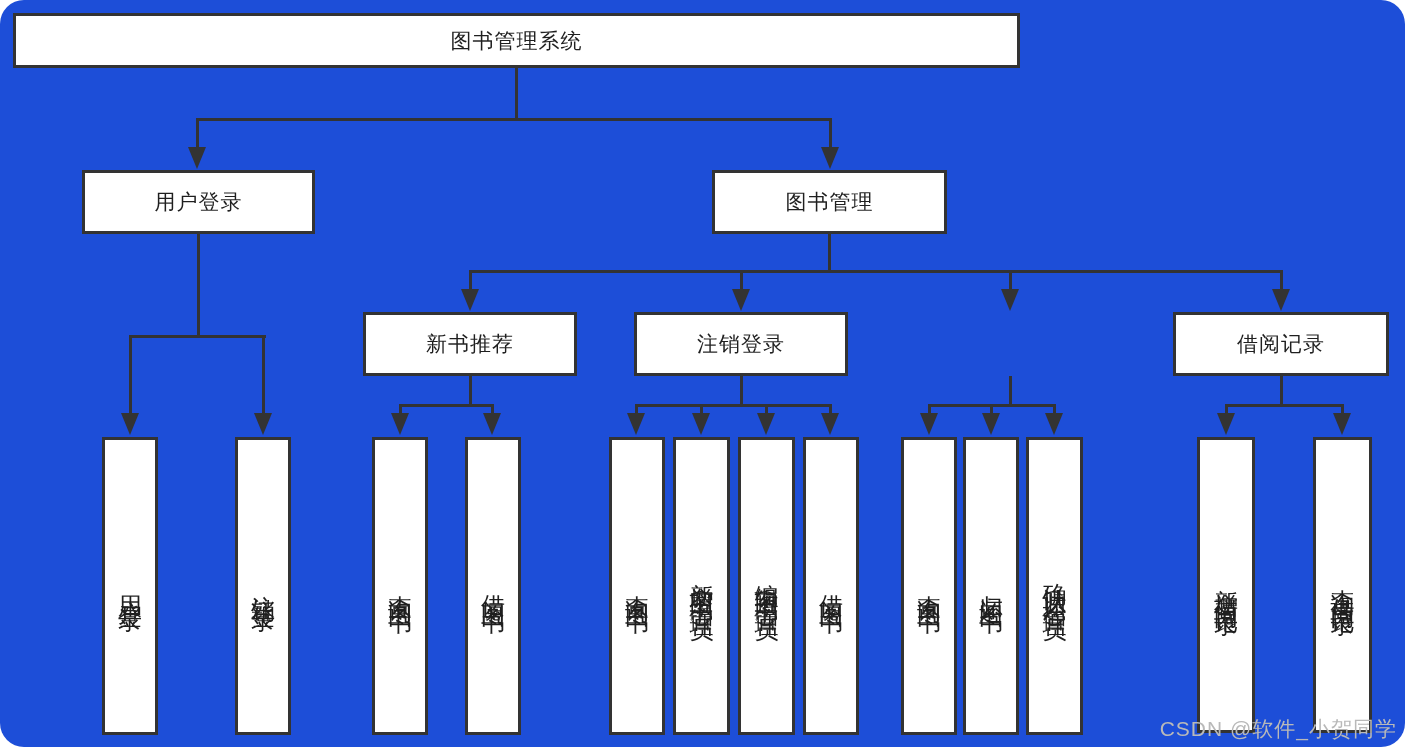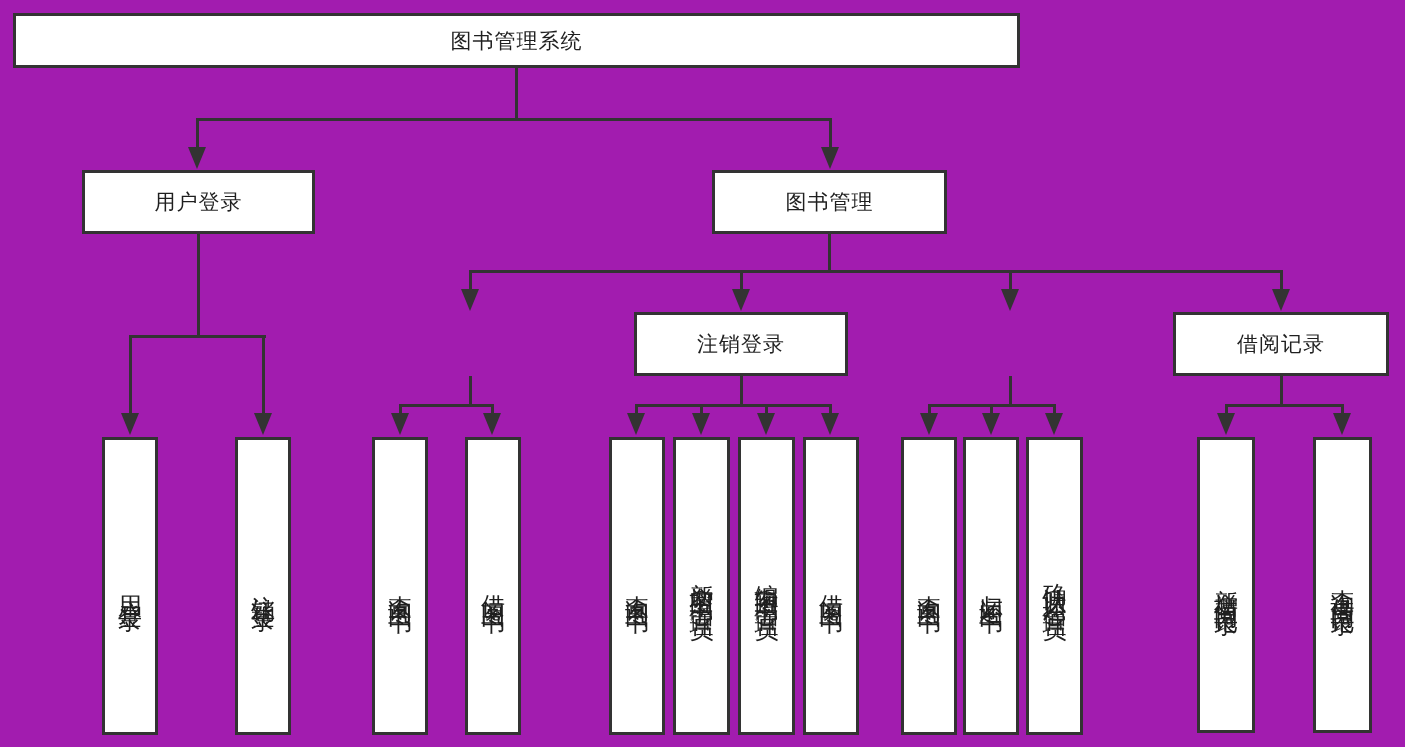--- a/index.html
+++ b/index.html
@@ -1,21 +1,22 @@
 <!DOCTYPE html>
 <html><head>
 <meta charset="utf-8">
 <style>
   html,body{margin:0;padding:0;background:#ffffff;}
   #stage{
     position:relative;
     width:1405px;height:747px;
-    background:#a21caf;
+    background:#1d4ed8;
     font-family:"Liberation Sans","DejaVu Sans",sans-serif;
     overflow:hidden;
+    border-radius:24px;
   }
   .box{
     position:absolute;
     box-sizing:border-box;
     border:3px solid #333333;
     background:#ffffff;
     display:flex;
     align-items:center;
     justify-content:center;
     color:#1f1f1f;
@@ -84,20 +85,23 @@
   <div class="hline" style="left:469px;top:270px;width:813px;"></div>
   <div class="vline" style="left:469px;top:270px;height:22px;"></div>
   <div class="arrow" style="left:461px;top:289px;"></div>
   <div class="vline" style="left:740px;top:270px;height:22px;"></div>
   <div class="arrow" style="left:732px;top:289px;"></div>
   <div class="vline" style="left:1009px;top:270px;height:22px;"></div>
   <div class="arrow" style="left:1001px;top:289px;"></div>
   <div class="vline" style="left:1280px;top:270px;height:22px;"></div>
   <div class="arrow" style="left:1272px;top:289px;"></div>
 
+  <div class="box" style="left:363px;top:312px;width:214px;height:64px;">
+    <span>新书推荐</span>
+  </div>
   <div class="box" style="left:634px;top:312px;width:214px;height:64px;">
     <span>注销登录</span>
   </div>
   <div class="box" style="left:1173px;top:312px;width:216px;height:64px;">
     <span>借阅记录</span>
   </div>
 
   <div class="vline" style="left:469px;top:376px;height:31px;"></div>
   <div class="hline" style="left:399px;top:404px;width:94px;"></div>
   <div class="vline" style="left:399px;top:404px;height:11px;"></div>
@@ -169,14 +173,15 @@
     <span>确认归还（管理员）</span>
   </div>
 
   <div class="box vbox" style="left:1197px;top:437px;width:58px;height:296px;">
     <span>新增借阅记录</span>
   </div>
   <div class="box vbox" style="left:1313px;top:437px;width:59px;height:296px;">
     <span>查询借阅记录</span>
   </div>
 
+  <div class="watermark">CSDN @软件_小贺同学</div>
 
 </div>
 
 </body></html>

